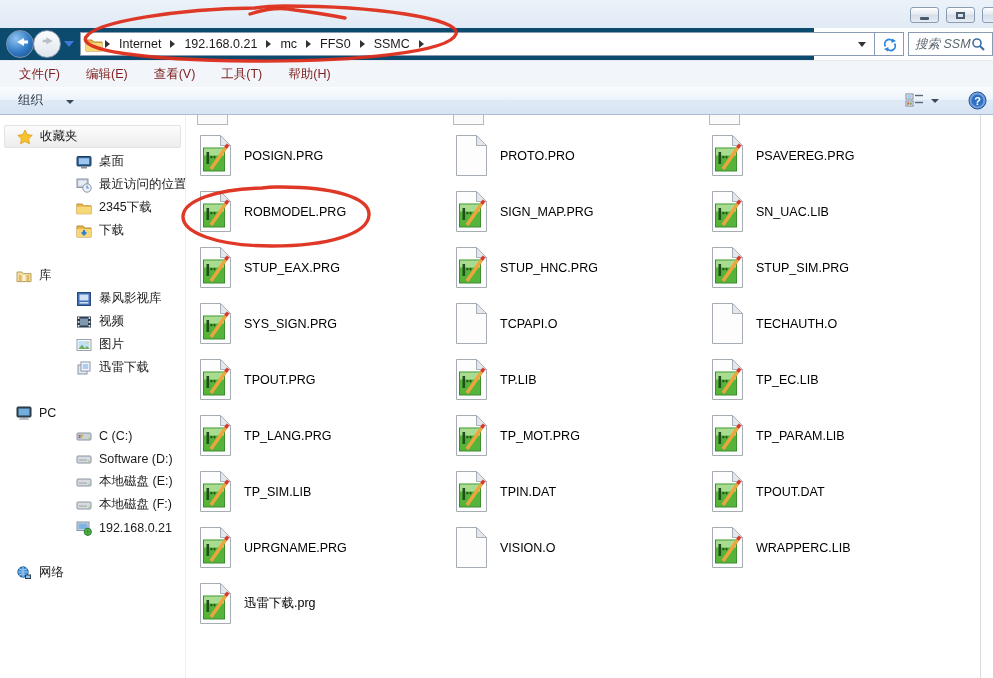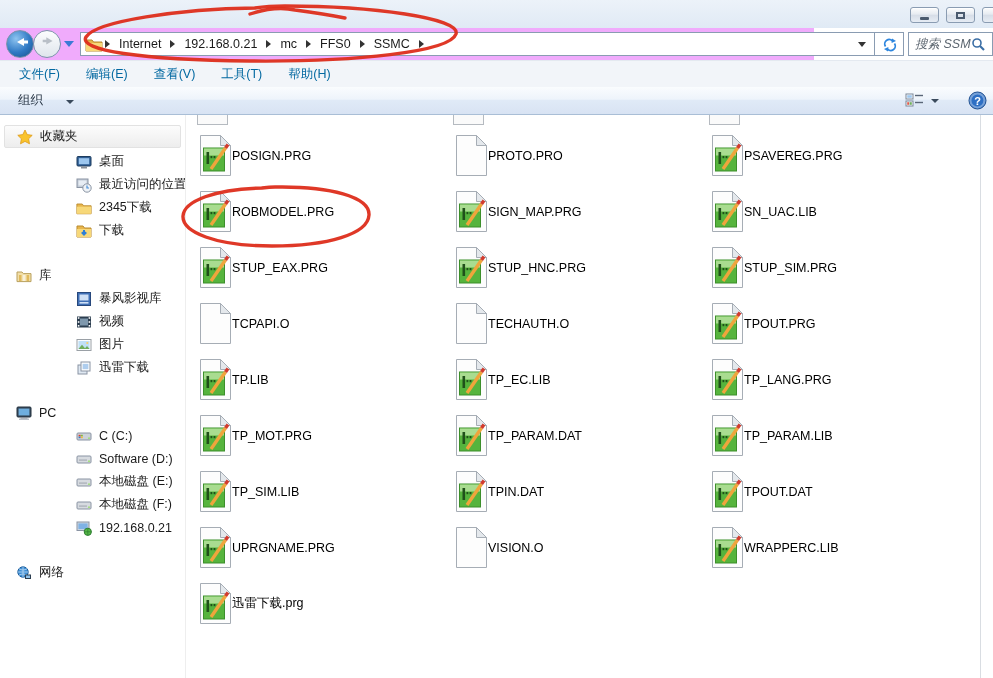--- a/index.html
+++ b/index.html
@@ -12,21 +12,21 @@
   
   .titlebar{position:absolute;left:0;top:0;width:993px;height:28px;
     background:linear-gradient(#ecf2f9,#e0eaf5);}
   .win-controls{position:absolute;right:-18px;top:7px;display:flex;gap:7px;}
   .win-btn{width:29px;height:16px;border:1px solid #8a9cb2;border-radius:3px;
     background:linear-gradient(#fdfdfd,#e6ebf1 45%,#d6dde7 50%,#e6ecf4);
     display:flex;align-items:center;justify-content:center;box-shadow:0 1px 0 rgba(255,255,255,.8) inset;}
   .glyph-min{width:9px;height:3px;background:#4a5a6e;margin-top:6px;border-radius:1px;}
   .glyph-max{width:9px;height:7px;border:2px solid #4a5a6e;}
   .glyph-close{color:#4a5a6e;font-size:11px;font-weight:bold;}
-  .navbar{position:absolute;left:0;top:28px;width:814px;height:32px;background:#f0abfc;}
+  .navbar{position:absolute;left:0;top:28px;width:814px;height:32px;background:#0c4a6e;}
   .nav-circle{position:absolute;width:28px;height:28px;border-radius:50%;top:2px;
     display:flex;align-items:center;justify-content:center;border:1px solid #7e93ab;}
   .back{left:6px;background:radial-gradient(circle at 35% 30%,#8ec4f0,#3079c4 55%,#174f88);}
   .fwd{left:33px;background:linear-gradient(#fcfdfe,#dfe5ec);}
   .nav-caret{position:absolute;left:64px;top:13px;}
   .caret-down-blue{width:0;height:0;border-left:5px solid transparent;border-right:5px solid transparent;border-top:6px solid #3b7ad6;}
   .addressbar{position:absolute;left:80px;top:4px;width:794px;height:24px;background:#fff;
     border:1px solid #8a9cb2;border-right:0;display:flex;align-items:center;padding-left:4px;}
   .addr-folder{width:18px;height:15px;flex:0 0 auto;}
   .crumbs{display:flex;align-items:center;font-size:12.5px;color:#1a1a1a;}
@@ -37,21 +37,21 @@
   .refresh-btn{position:absolute;left:874px;top:4px;width:30px;height:24px;background:#fff;
     border:1px solid #8a9cb2;display:flex;align-items:center;justify-content:center;}
   .searchbox{position:absolute;left:908px;top:4px;width:85px;height:24px;background:#fff;
     border:1px solid #8a9cb2;display:flex;align-items:center;}
   .searchbox input{border:0;outline:0;width:62px;font-size:12.5px;font-style:italic;color:#444;
     font-family:"Liberation Sans","DejaVu Sans",sans-serif;padding:0 0 0 6px;background:transparent;}
   .searchbox input::placeholder{color:#5c6670;font-style:italic;opacity:1;}
   .search-mag{width:15px;height:15px;}
   .menubar{position:absolute;left:0;top:60px;width:993px;height:27px;background:#f2f5f9;
     border-top:1px solid #e4e9f0;display:flex;align-items:center;font-size:12.5px;}
-  .menu-item{padding:0 13px;color:#0369a1;text-align:center;}
+  .menu-item{padding:0 13px;color:#7f1d1d;text-align:center;}
   .menu-item:first-child{margin-left:6px;}
   .toolbar{position:absolute;left:0;top:87px;width:993px;height:28px;
     background:linear-gradient(#fafcfe,#eef4fb 45%,#e0eaf7 50%,#d8e3f3);
     border-bottom:1px solid #a9bed6;display:flex;align-items:center;}
   .organize{display:flex;align-items:center;gap:23px;margin-left:18px;font-size:12.5px;color:#1e2c3c;}
   .caret-sm{width:0;height:0;border-left:4px solid transparent;border-right:4px solid transparent;border-top:4px solid #3a4a5c;margin-top:2px;}
   .views-btn{position:absolute;right:54px;top:5px;display:flex;align-items:center;gap:6px;}
   .views-glyph{width:20px;height:16px;}
   .help-btn{position:absolute;right:6px;top:4px;width:19px;height:19px;}
   
@@ -63,21 +63,21 @@
   .side-row .s-icon{width:16px;height:16px;flex:0 0 auto;margin-right:7px;}
   .lvl0{padding-left:16px;}
   .lvl1{padding-left:36px;margin-left:40px;}
   .side-section:first-child .lvl0{background:linear-gradient(#fcfcfc,#ededed);border:1px solid #e2e2e2;border-radius:2px;margin:0 4px 2px 4px;padding-left:12px;}
   
   .filepane{position:absolute;left:187px;top:0;width:806px;height:563px;background:#fff;}
   .stub{position:absolute;width:31px;height:10px;background:#fafafa;border:1px solid #b5bac0;border-top:0;}
   .filegrid{position:absolute;left:1px;top:15px;display:grid;grid-template-columns:repeat(3,250px);grid-auto-rows:51px;gap:5px 6px;}
   .file-item{display:flex;align-items:center;padding-left:10px;border-radius:3px;border:1px solid transparent;}
   .file-item .f-icon{width:33px;height:43px;flex:0 0 auto;}
-  .file-item .f-label{font-size:12.5px;color:#000;white-space:nowrap;}
+  .file-item .f-label{margin-left:12px;font-size:12.5px;color:#000;white-space:nowrap;}
   .file-item.selected{background:linear-gradient(#f4f9fe,#dcebfb);border:1px solid #b2d3ef;}
   .vline{position:absolute;left:793px;top:0;width:1px;height:563px;background:#d9dde2;}
   
   .annot-svg{position:absolute;left:0;top:0;width:993px;height:678px;pointer-events:none;z-index:50;}
   .annot-svg path{fill:none;stroke-width:3.4;stroke-linecap:round;opacity:.95;}
 </style>
 </head>
 <body>
 
 <div class="window">
@@ -459,20 +459,34 @@
                 <rect x="14.6" y="22" width="1.8" height="2.2" fill="#20501a"></rect>
                 <line x1="12" y1="35" x2="26.5" y2="14" stroke="#efa53c" stroke-width="3.4"></line>
                 <line x1="26.5" y1="14" x2="29" y2="10.5" stroke="#d23b2e" stroke-width="3.4"></line>
               </svg></span>
             <span class="f-label">STUP_SIM.PRG</span>
           </div>
           <div class="file-item">
             <span class="f-icon"><svg viewBox="0 0 33 43" width="33" height="43">
                 <path d="M1.5,1.5 h20 l10,10 v30 h-30 z" fill="#fdfdfd" stroke="#a6adb5"></path>
                 <path d="M21.5,1.5 l10,10 h-10 z" fill="#e4e8ec" stroke="#a6adb5"></path>
+                <rect x="4.5" y="14" width="21" height="23" fill="#56b43d" stroke="#3c8f2b"></rect>
+                <rect x="5" y="14.5" width="20" height="7" fill="#a9dc90"></rect>
+                <rect x="7.5" y="18" width="2.6" height="12" fill="#20501a"></rect>
+                <rect x="11.5" y="22" width="1.8" height="2.2" fill="#20501a"></rect>
+                <rect x="14.6" y="22" width="1.8" height="2.2" fill="#20501a"></rect>
+                <line x1="12" y1="35" x2="26.5" y2="14" stroke="#efa53c" stroke-width="3.4"></line>
+                <line x1="26.5" y1="14" x2="29" y2="10.5" stroke="#d23b2e" stroke-width="3.4"></line>
+              </svg></span>
+            <span class="f-label">SYS_SIGN.PRG</span>
+          </div>
+          <div class="file-item">
+            <span class="f-icon"><svg viewBox="0 0 33 43" width="33" height="43">
+                <path d="M1.5,1.5 h20 l10,10 v30 h-30 z" fill="#fdfdfd" stroke="#a6adb5"></path>
+                <path d="M21.5,1.5 l10,10 h-10 z" fill="#e4e8ec" stroke="#a6adb5"></path>
               </svg></span>
             <span class="f-label">TCPAPI.O</span>
           </div>
           <div class="file-item">
             <span class="f-icon"><svg viewBox="0 0 33 43" width="33" height="43">
                 <path d="M1.5,1.5 h20 l10,10 v30 h-30 z" fill="#fdfdfd" stroke="#a6adb5"></path>
                 <path d="M21.5,1.5 l10,10 h-10 z" fill="#e4e8ec" stroke="#a6adb5"></path>
               </svg></span>
             <span class="f-label">TECHAUTH.O</span>
           </div>
@@ -538,34 +552,20 @@
                 <path d="M21.5,1.5 l10,10 h-10 z" fill="#e4e8ec" stroke="#a6adb5"></path>
                 <rect x="4.5" y="14" width="21" height="23" fill="#56b43d" stroke="#3c8f2b"></rect>
                 <rect x="5" y="14.5" width="20" height="7" fill="#a9dc90"></rect>
                 <rect x="7.5" y="18" width="2.6" height="12" fill="#20501a"></rect>
                 <rect x="11.5" y="22" width="1.8" height="2.2" fill="#20501a"></rect>
                 <rect x="14.6" y="22" width="1.8" height="2.2" fill="#20501a"></rect>
                 <line x1="12" y1="35" x2="26.5" y2="14" stroke="#efa53c" stroke-width="3.4"></line>
                 <line x1="26.5" y1="14" x2="29" y2="10.5" stroke="#d23b2e" stroke-width="3.4"></line>
               </svg></span>
             <span class="f-label">TP_MOT.PRG</span>
-          </div>
-          <div class="file-item">
-            <span class="f-icon"><svg viewBox="0 0 33 43" width="33" height="43">
-                <path d="M1.5,1.5 h20 l10,10 v30 h-30 z" fill="#fdfdfd" stroke="#a6adb5"></path>
-                <path d="M21.5,1.5 l10,10 h-10 z" fill="#e4e8ec" stroke="#a6adb5"></path>
-                <rect x="4.5" y="14" width="21" height="23" fill="#56b43d" stroke="#3c8f2b"></rect>
-                <rect x="5" y="14.5" width="20" height="7" fill="#a9dc90"></rect>
-                <rect x="7.5" y="18" width="2.6" height="12" fill="#20501a"></rect>
-                <rect x="11.5" y="22" width="1.8" height="2.2" fill="#20501a"></rect>
-                <rect x="14.6" y="22" width="1.8" height="2.2" fill="#20501a"></rect>
-                <line x1="12" y1="35" x2="26.5" y2="14" stroke="#efa53c" stroke-width="3.4"></line>
-                <line x1="26.5" y1="14" x2="29" y2="10.5" stroke="#d23b2e" stroke-width="3.4"></line>
-              </svg></span>
-            <span class="f-label">TP_PARAM.DAT</span>
           </div>
           <div class="file-item">
             <span class="f-icon"><svg viewBox="0 0 33 43" width="33" height="43">
                 <path d="M1.5,1.5 h20 l10,10 v30 h-30 z" fill="#fdfdfd" stroke="#a6adb5"></path>
                 <path d="M21.5,1.5 l10,10 h-10 z" fill="#e4e8ec" stroke="#a6adb5"></path>
                 <rect x="4.5" y="14" width="21" height="23" fill="#56b43d" stroke="#3c8f2b"></rect>
                 <rect x="5" y="14.5" width="20" height="7" fill="#a9dc90"></rect>
                 <rect x="7.5" y="18" width="2.6" height="12" fill="#20501a"></rect>
                 <rect x="11.5" y="22" width="1.8" height="2.2" fill="#20501a"></rect>
                 <rect x="14.6" y="22" width="1.8" height="2.2" fill="#20501a"></rect>

